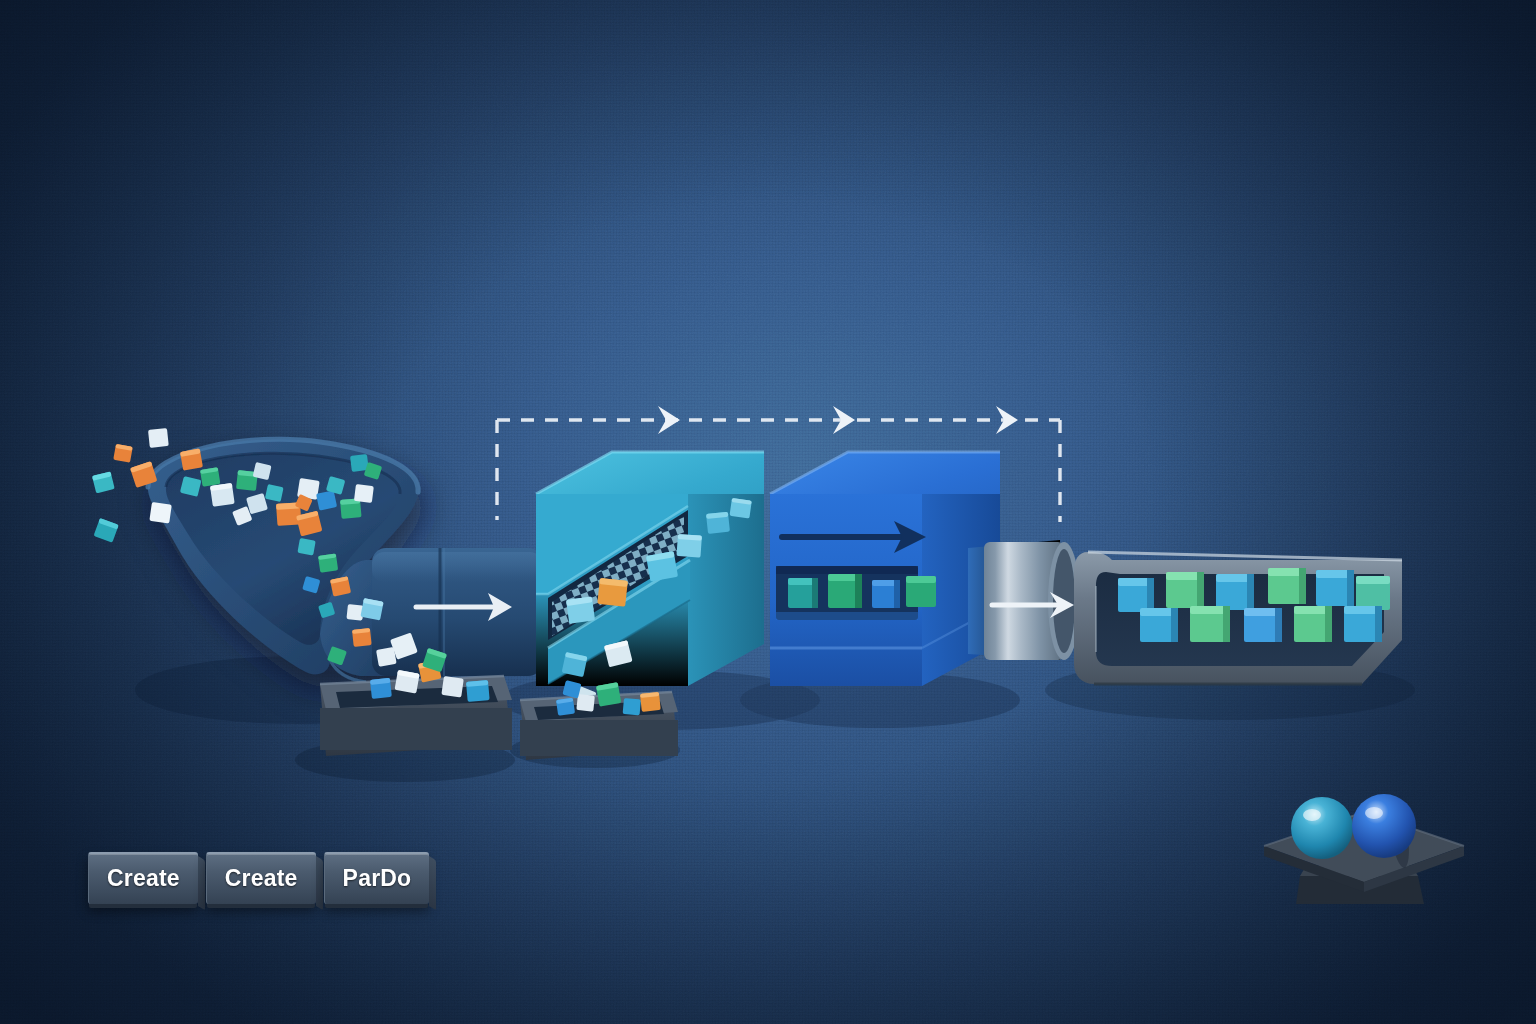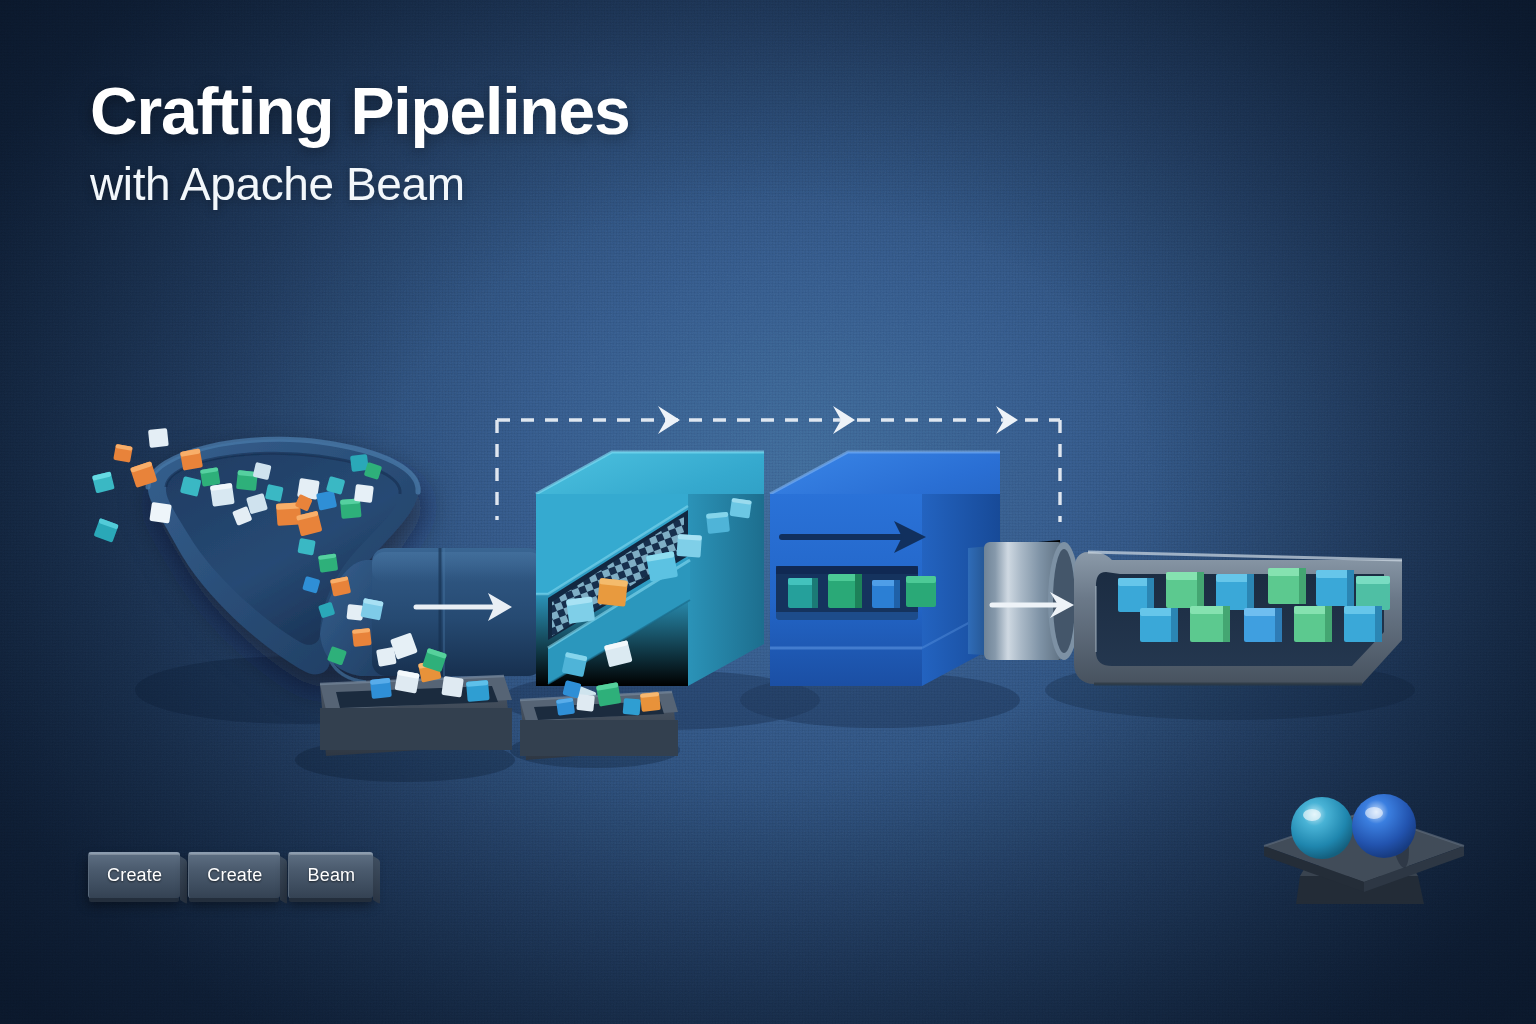--- a/index.html
+++ b/index.html
@@ -47,21 +47,21 @@
   }
 
   
   #flowpath { position:absolute; left:0; top:0; width:1536px; height:1024px; z-index:30; pointer-events:none; }
 
   
   #buttons { position:absolute; left:88px; top:852px; display:flex; gap:8px; z-index:40; }
   .btn {
     position:relative;
     padding:11px 18px 12px;
-    font-size:18px; font-weight:normal; color:#ffffff;
+    font-size:23px; font-weight:bold; color:#ffffff;
     letter-spacing:.2px;
     border-radius:3px;
     background:linear-gradient(180deg,#5d6e82 0%,#4b5b6e 35%,#3d4c5e 75%,#35out 100%);
     background:linear-gradient(180deg,#5d6e82 0%,#4b5b6e 35%,#3d4c5e 75%,#344253 100%);
     border-top:2px solid #8c9cae;
     border-left:1px solid #5a6a7c;
     box-shadow:
       0 5px 0 -1px #232e3c,
       0 7px 12px rgba(0,0,0,.45),
       inset 0 1px 0 rgba(255,255,255,.22);
@@ -651,25 +651,21 @@
       <line x1="497" y1="420" x2="497" y2="520" stroke-dasharray="13 11"></line>
       <line x1="1060" y1="420" x2="1060" y2="522" stroke-dasharray="13 11"></line>
     </g>
     <g fill="#eef3f8">
       <path d="M658,406 L680,420 L658,434 L666,420 Z"></path>
       <path d="M833,406 L855,420 L833,434 L841,420 Z"></path>
       <path d="M996,406 L1018,420 L996,434 L1004,420 Z"></path>
     </g>
   </svg>
 
-  <div id="heading">
-    <div id="title">Crafting Pipelines</div>
-    <div id="subtitle">with Apache Beam</div>
-  </div>
 
   <div id="buttons">
     <div class="btn">Create</div>
     <div class="btn">Create</div>
-    <div class="btn">Beam</div>
+    <div class="btn">ParDo</div>
   </div>
 
   <div id="vignette"></div>
 </div>
 
 </body></html>

